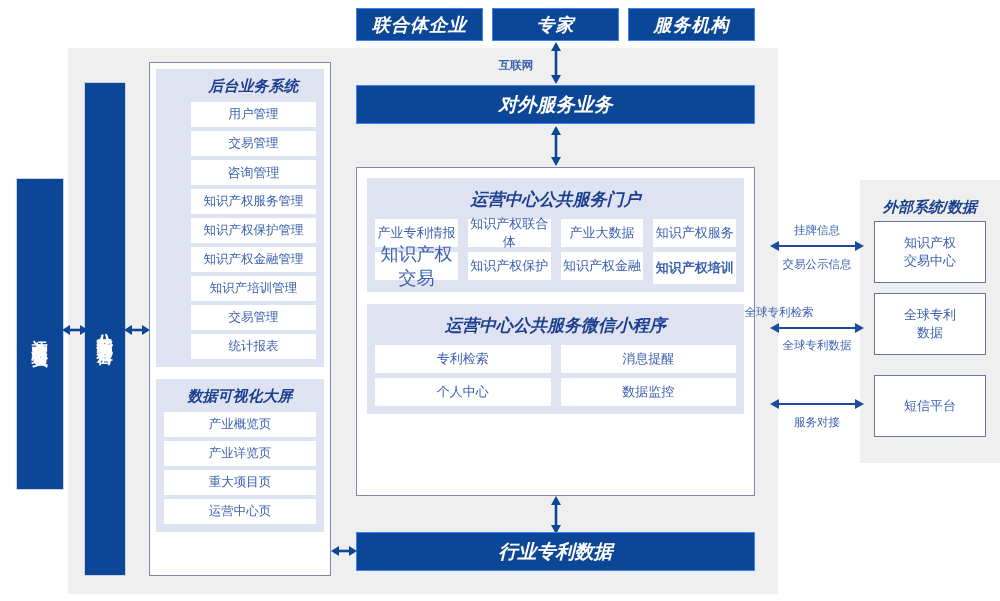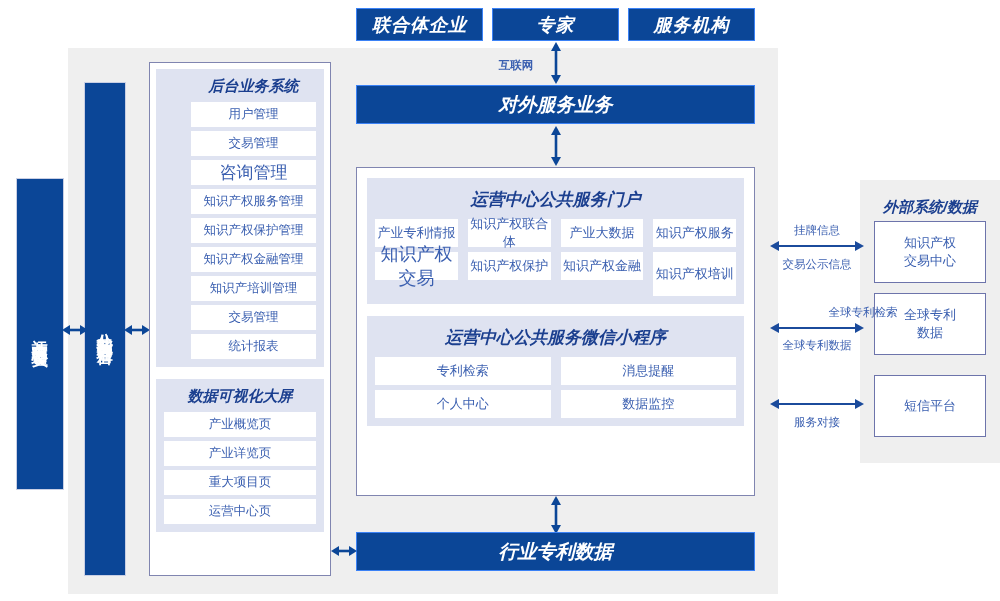--- a/index.html
+++ b/index.html
@@ -109,21 +109,21 @@
     </svg>
   </div>
 
   <div class="abs white-panel" style="left:149px;top:62px;width:182px;height:514px;">
 
     <div class="lav-panel" style="margin:6px 6px 12px 6px;padding-left:35px;">
       <div class="group-title" style="font-size:15px;padding:2px 0 6px 0;">后台业务系统</div>
       <div>
         <div class="cell" style="height:25px;font-size:12.5px;margin-bottom:4px;">用户管理</div>
         <div class="cell" style="height:25px;font-size:12.5px;margin-bottom:4px;">交易管理</div>
-        <div class="cell" style="height:25px;font-size:17px;margin-bottom:4px;">咨询管理</div>
+        <div class="cell" style="height:25px;font-size:13px;margin-bottom:4px;">咨询管理</div>
         <div class="cell" style="height:25px;font-size:12.5px;margin-bottom:4px;">知识产权服务管理</div>
         <div class="cell" style="height:25px;font-size:12.5px;margin-bottom:4px;">知识产权保护管理</div>
         <div class="cell" style="height:25px;font-size:12.5px;margin-bottom:4px;">知识产权金融管理</div>
         <div class="cell" style="height:25px;font-size:12.5px;margin-bottom:4px;">知识产培训管理</div>
         <div class="cell" style="height:25px;font-size:12.5px;margin-bottom:4px;">交易管理</div>
         <div class="cell" style="height:25px;font-size:12.5px;">统计报表</div>
       </div>
     </div>
 
     <div class="lav-panel" style="margin:8px 6px 6px 6px;">
@@ -161,21 +161,21 @@
     <div class="lav-panel" style="margin:10px 10px 0 10px;">
       <div class="group-title" style="font-size:17px;padding:4px 0 8px 0;">运营中心公共服务门户</div>
       <div style="display:grid;grid-template-columns:1fr 1fr 1fr 1fr;gap:5px 10px;">
         <div class="cell" style="height:28px;font-size:13px;">产业专利情报</div>
         <div class="cell" style="height:28px;font-size:13px;">知识产权联合体</div>
         <div class="cell" style="height:28px;font-size:13px;">产业大数据</div>
         <div class="cell" style="height:28px;font-size:13px;">知识产权服务</div>
         <div class="cell" style="height:28px;font-size:18px;">知识产权交易</div>
         <div class="cell" style="height:28px;font-size:13px;">知识产权保护</div>
         <div class="cell" style="height:28px;font-size:13px;">知识产权金融</div>
-        <div class="cell" style="height:44px;font-size:13px;">知识产权培训</div>
+        <div class="cell" style="height:32px;font-size:13px;font-weight:bold;">知识产权培训</div>
       </div>
     </div>
 
     <div class="lav-panel" style="margin:12px 10px 10px 10px;">
       <div class="group-title" style="font-size:17px;padding:4px 0 8px 0;">运营中心公共服务微信小程序</div>
       <div style="display:grid;grid-template-columns:1fr 1fr;gap:5px 10px;">
         <div class="cell" style="height:28px;font-size:13px;">专利检索</div>
         <div class="cell" style="height:28px;font-size:13px;">消息提醒</div>
         <div class="cell" style="height:28px;font-size:13px;">个人中心</div>
         <div class="cell" style="height:28px;font-size:13px;">数据监控</div>
@@ -220,21 +220,21 @@
   <div class="abs edge-label plain" style="left:772px;top:223px;width:90px;height:14px;">挂牌信息</div>
   <div class="abs" style="left:770px;top:238px;width:94px;height:16px;">
     <svg width="94" height="16" viewBox="0 0 94 16">
       <line x1="6" y1="8" x2="88" y2="8" stroke="#1b4b9c" stroke-width="2.2"></line>
       <path d="M0,8 L9,3 L9,13 Z" fill="#1b4b9c"></path>
       <path d="M94,8 L85,3 L85,13 Z" fill="#1b4b9c"></path>
     </svg>
   </div>
   <div class="abs edge-label plain" style="left:768px;top:257px;width:98px;height:14px;">交易公示信息</div>
 
-  <div class="abs edge-label plain" style="left:816px;top:305px;width:94px;height:14px;">全球专利检索</div>
+  <div class="abs edge-label plain" style="left:732px;top:305px;width:94px;height:14px;">全球专利检索</div>
   <div class="abs" style="left:770px;top:320px;width:94px;height:16px;">
     <svg width="94" height="16" viewBox="0 0 94 16">
       <line x1="6" y1="8" x2="88" y2="8" stroke="#1b4b9c" stroke-width="2.2"></line>
       <path d="M0,8 L9,3 L9,13 Z" fill="#1b4b9c"></path>
       <path d="M94,8 L85,3 L85,13 Z" fill="#1b4b9c"></path>
     </svg>
   </div>
   <div class="abs edge-label plain" style="left:770px;top:338px;width:94px;height:14px;">全球专利数据</div>
 
   <div class="abs" style="left:770px;top:396px;width:94px;height:16px;">

